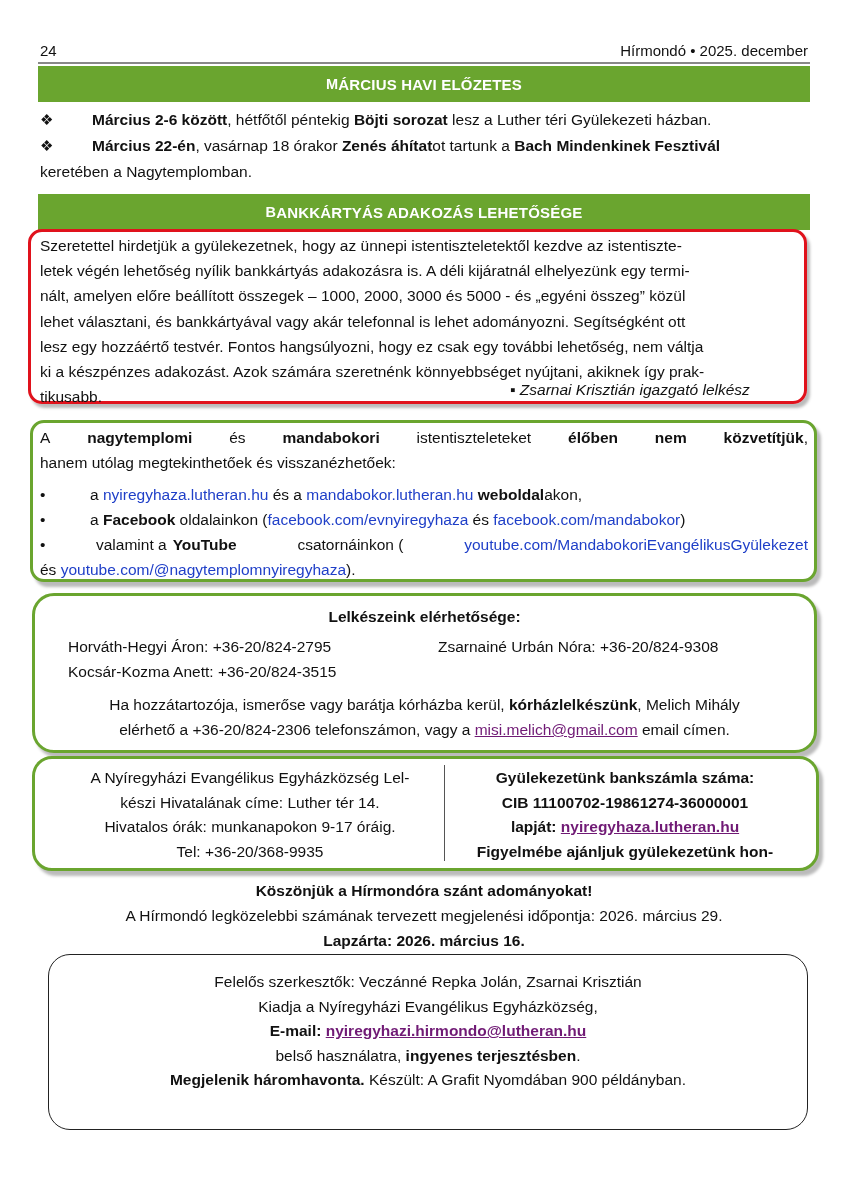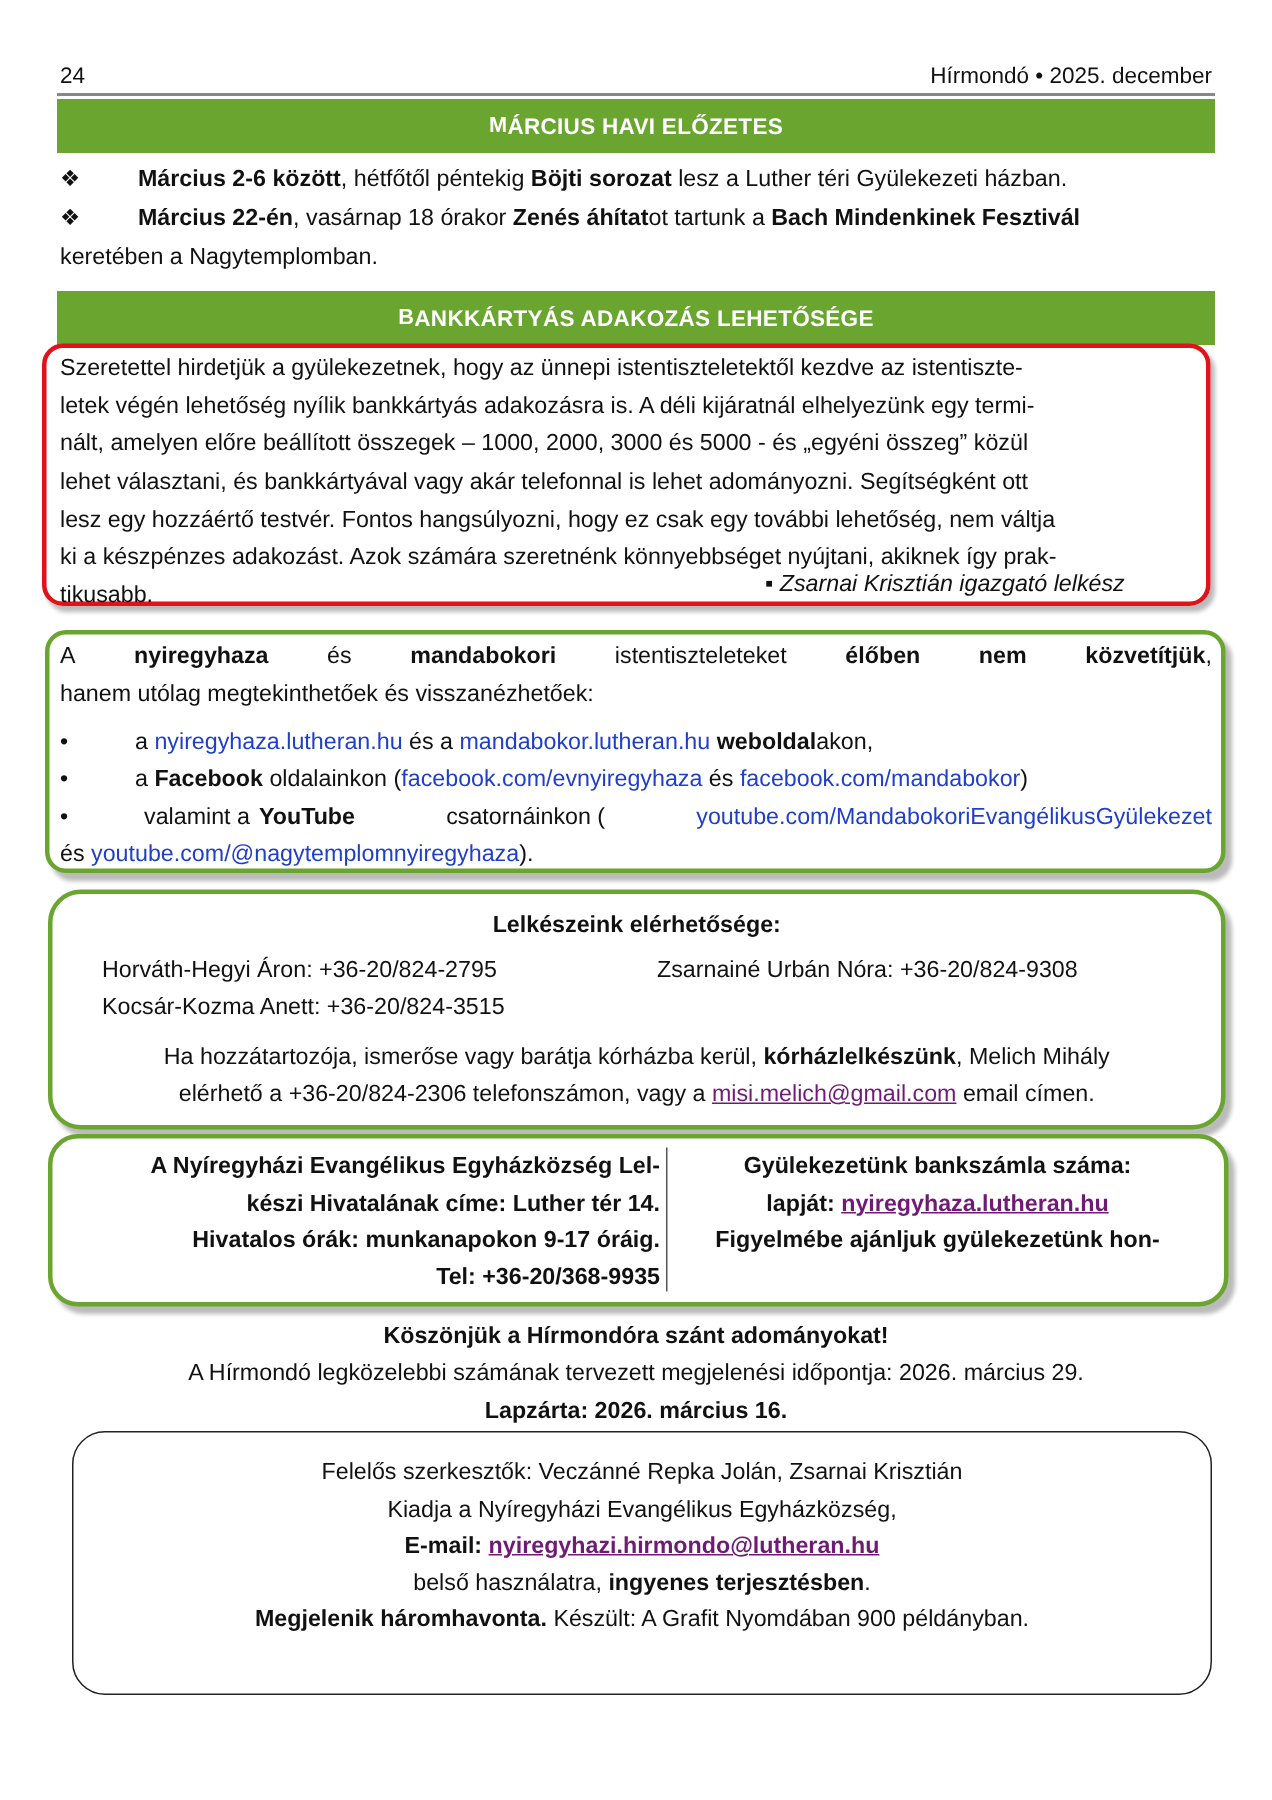--- a/index.html
+++ b/index.html
@@ -94,21 +94,21 @@
   <div>lehet választani, és bankkártyával vagy akár telefonnal is lehet adományozni. Segítségként ott</div>
   <div>lesz egy hozzáértő testvér. Fontos hangsúlyozni, hogy ez csak egy további lehetőség, nem váltja</div>
   <div>ki a készpénzes adakozást. Azok számára szeretnénk könnyebbséget nyújtani, akiknek így prak-</div>
   <div>tikusabb.</div>
 </div>
 <div class="abs signature">▪ Zsarnai Krisztián igazgató lelkész</div>
 
 <div class="abs gbox stream-box"></div>
 <div class="abs stream-text" style="top:425px; display:flex; justify-content:space-between; width:768px;">
   <span>A</span>
-  <b>nyiregyhaza</b>
+  <b>nagytemplomi</b>
   <span>és</span>
   <b>mandabokori</b>
   <span>istentiszteleteket</span>
   <b>élőben</b>
   <b>nem</b>
   <span><b>közvetítjük</b><span>,</span></span>
 </div>
 <div class="abs stream-text" style="top:450px;">hanem utólag megtekinthetőek és visszanézhetőek:</div>
 
 <div class="abs stream-text" style="top:482px;">
@@ -138,29 +138,30 @@
 </div>
 <div class="abs" style="left:438px; top:634px; line-height:25px;">
   <div>Zsarnainé Urbán Nóra: +36-20/824-9308</div>
 </div>
 <div class="abs center" style="left:32px; width:785px; top:692px; line-height:25px;">
   <div><span>Ha hozzátartozója, ismerőse vagy barátja kórházba kerül, </span><b>kórházlelkészünk</b><span>, Melich Mihály</span></div>
   <div><span>elérhető a +36-20/824-2306 telefonszámon, vagy a </span><span class="ulink">misi.melich@gmail.com</span><span> email címen.</span></div>
 </div>
 
 <div class="abs gbox office-box"></div>
-<div class="abs center" style="left:60px; width:380px; top:766px; line-height:24.5px; font-weight:bold;text-align:right;">
+<div class="abs center" style="left:60px; width:380px; top:766px; line-height:24.5px; font-weight:normal;">
   <div>A Nyíregyházi Evangélikus Egyházközség Lel-</div>
   <div>készi Hivatalának címe: Luther tér 14.</div>
   <div>Hivatalos órák: munkanapokon 9-17 óráig.</div>
   <div>Tel: +36-20/368-9935</div>
 </div>
 <div class="abs divider"></div>
 <div class="abs center" style="left:450px; width:350px; top:766px; line-height:24.5px; font-weight:bold;">
   <div>Gyülekezetünk bankszámla száma:</div>
+  <div>CIB 11100702-19861274-36000001</div>
   <div><span>lapját: </span><span class="ulink">nyiregyhaza.lutheran.hu</span></div>
   <div>Figyelmébe ajánljuk gyülekezetünk hon-</div>
 </div>
 
 <div class="abs center" style="left:38px; width:772px; top:878px; line-height:25px;">
   <div style="font-weight:bold;">Köszönjük a Hírmondóra szánt adományokat!</div>
   <div>A Hírmondó legközelebbi számának tervezett megjelenési időpontja: 2026. március 29.</div>
   <div style="font-weight:bold;">Lapzárta: 2026. március 16.</div>
 </div>
 

